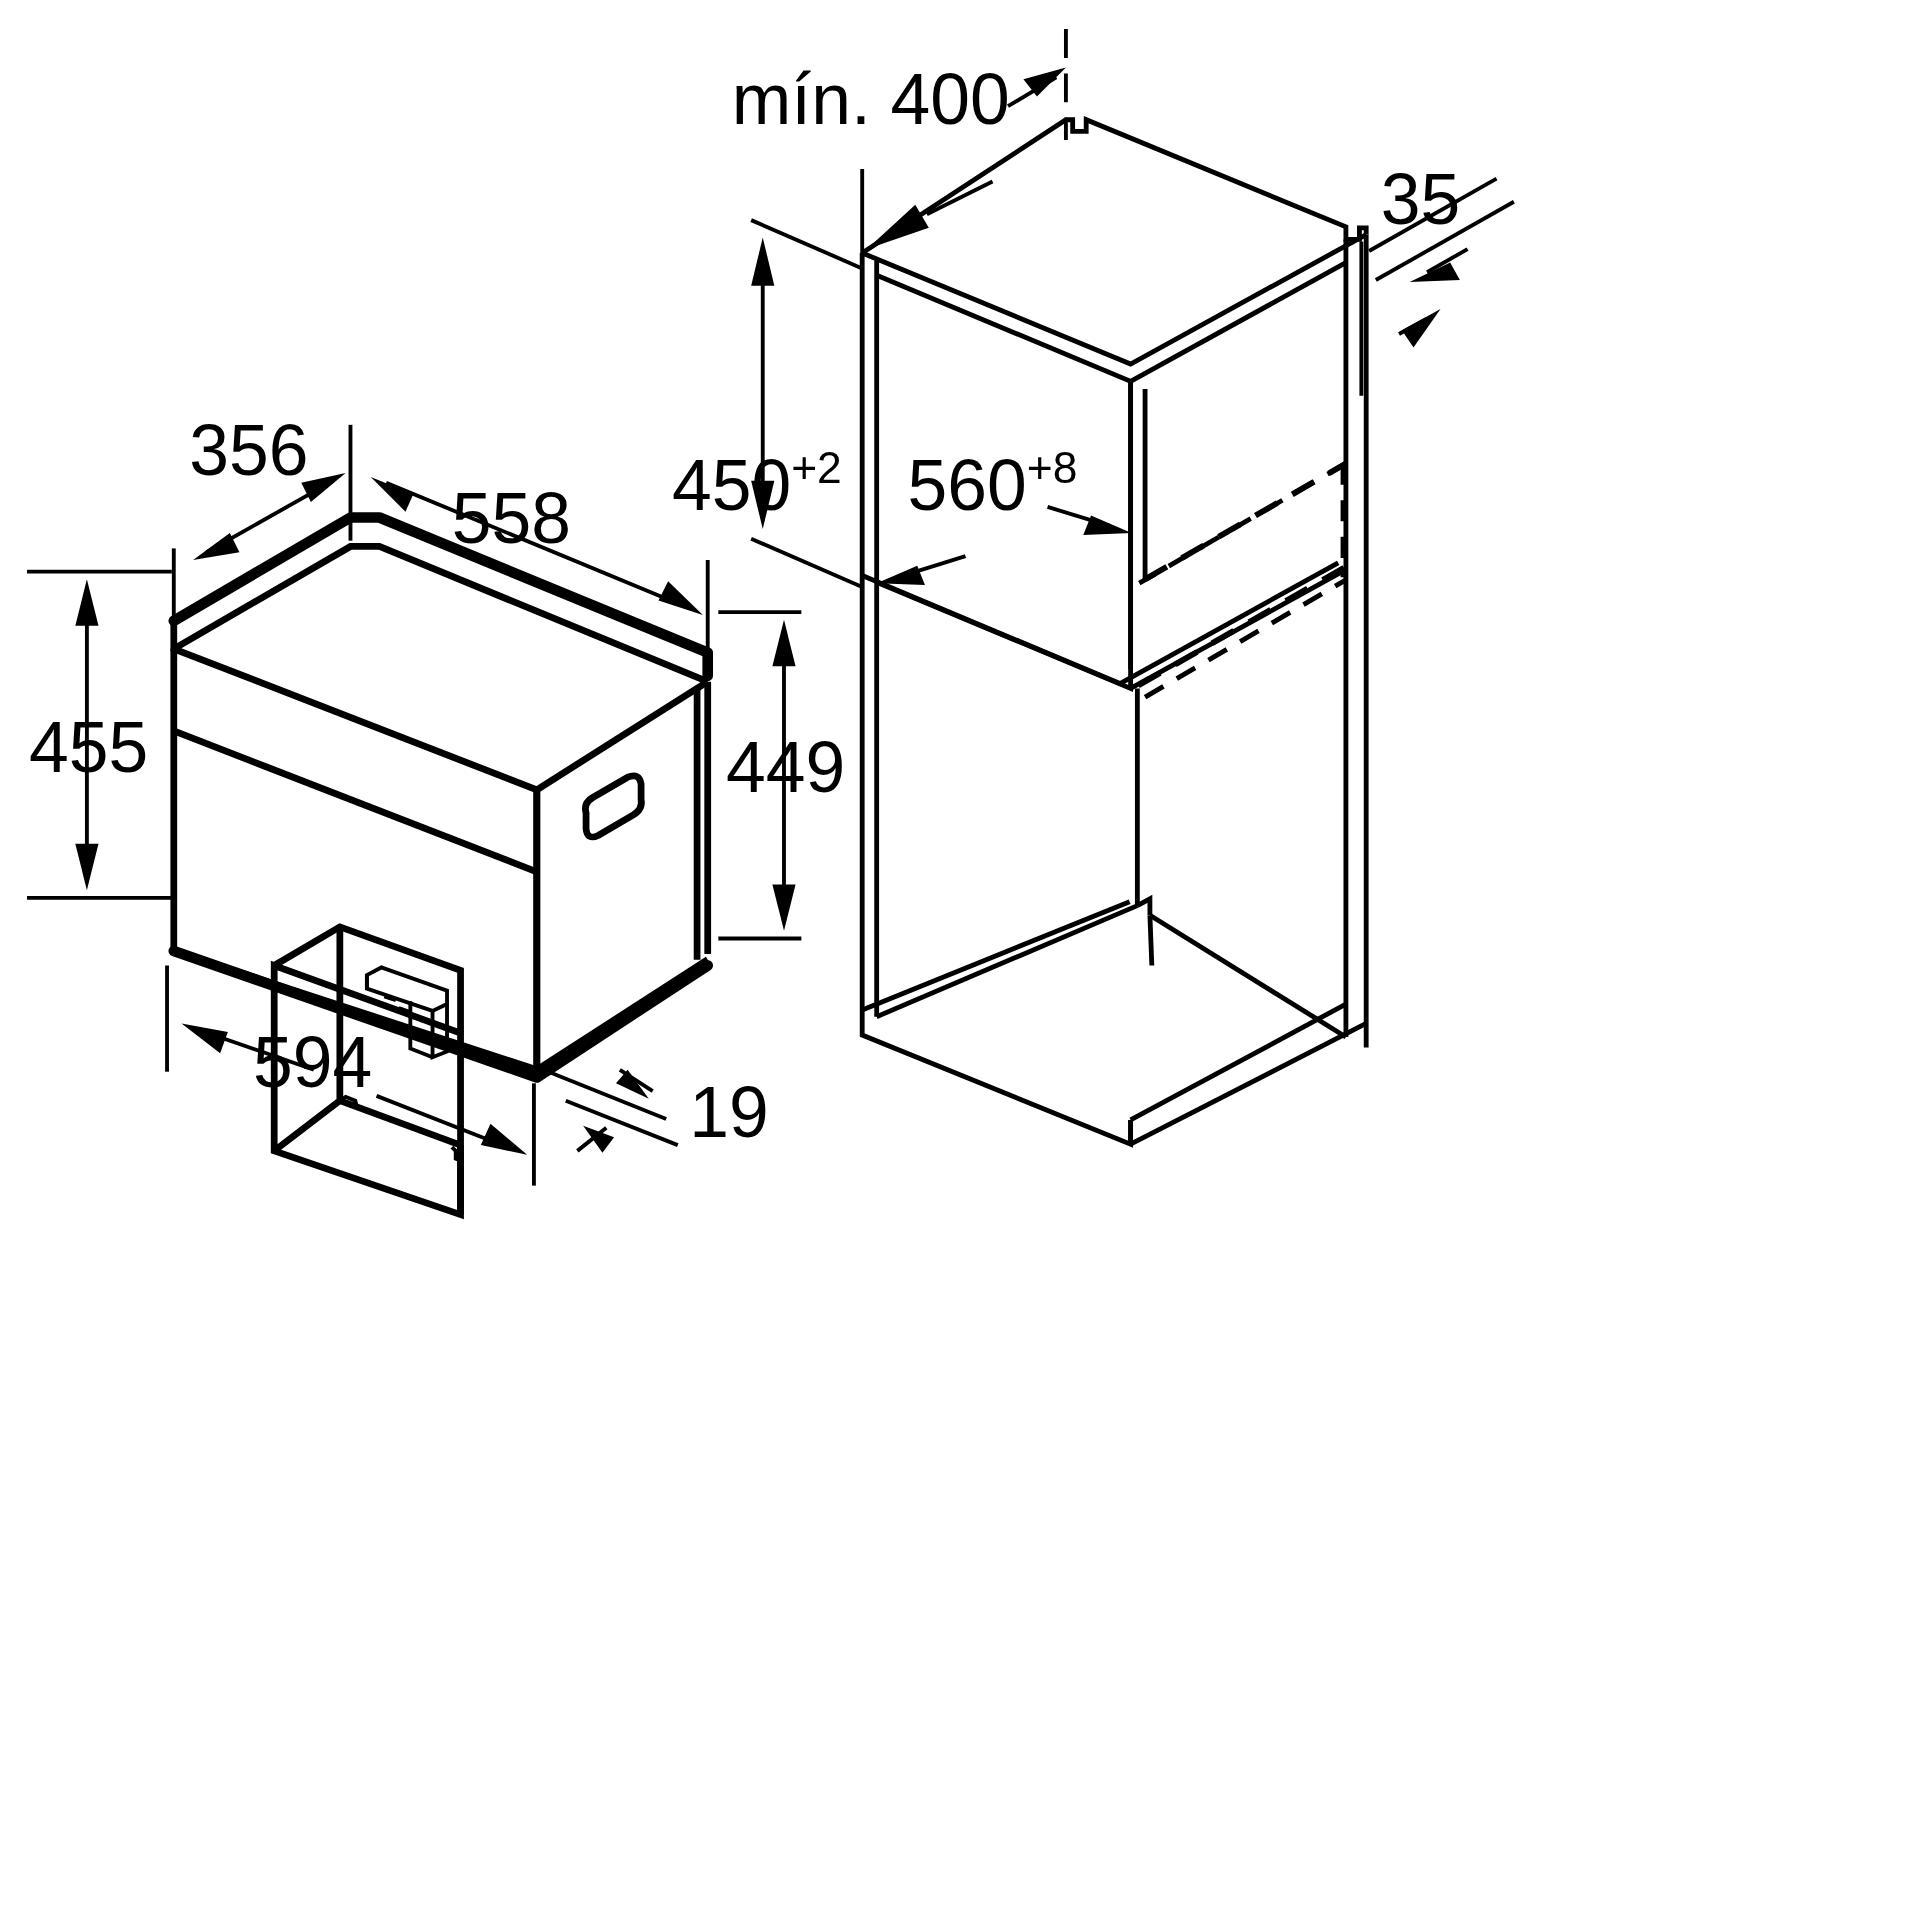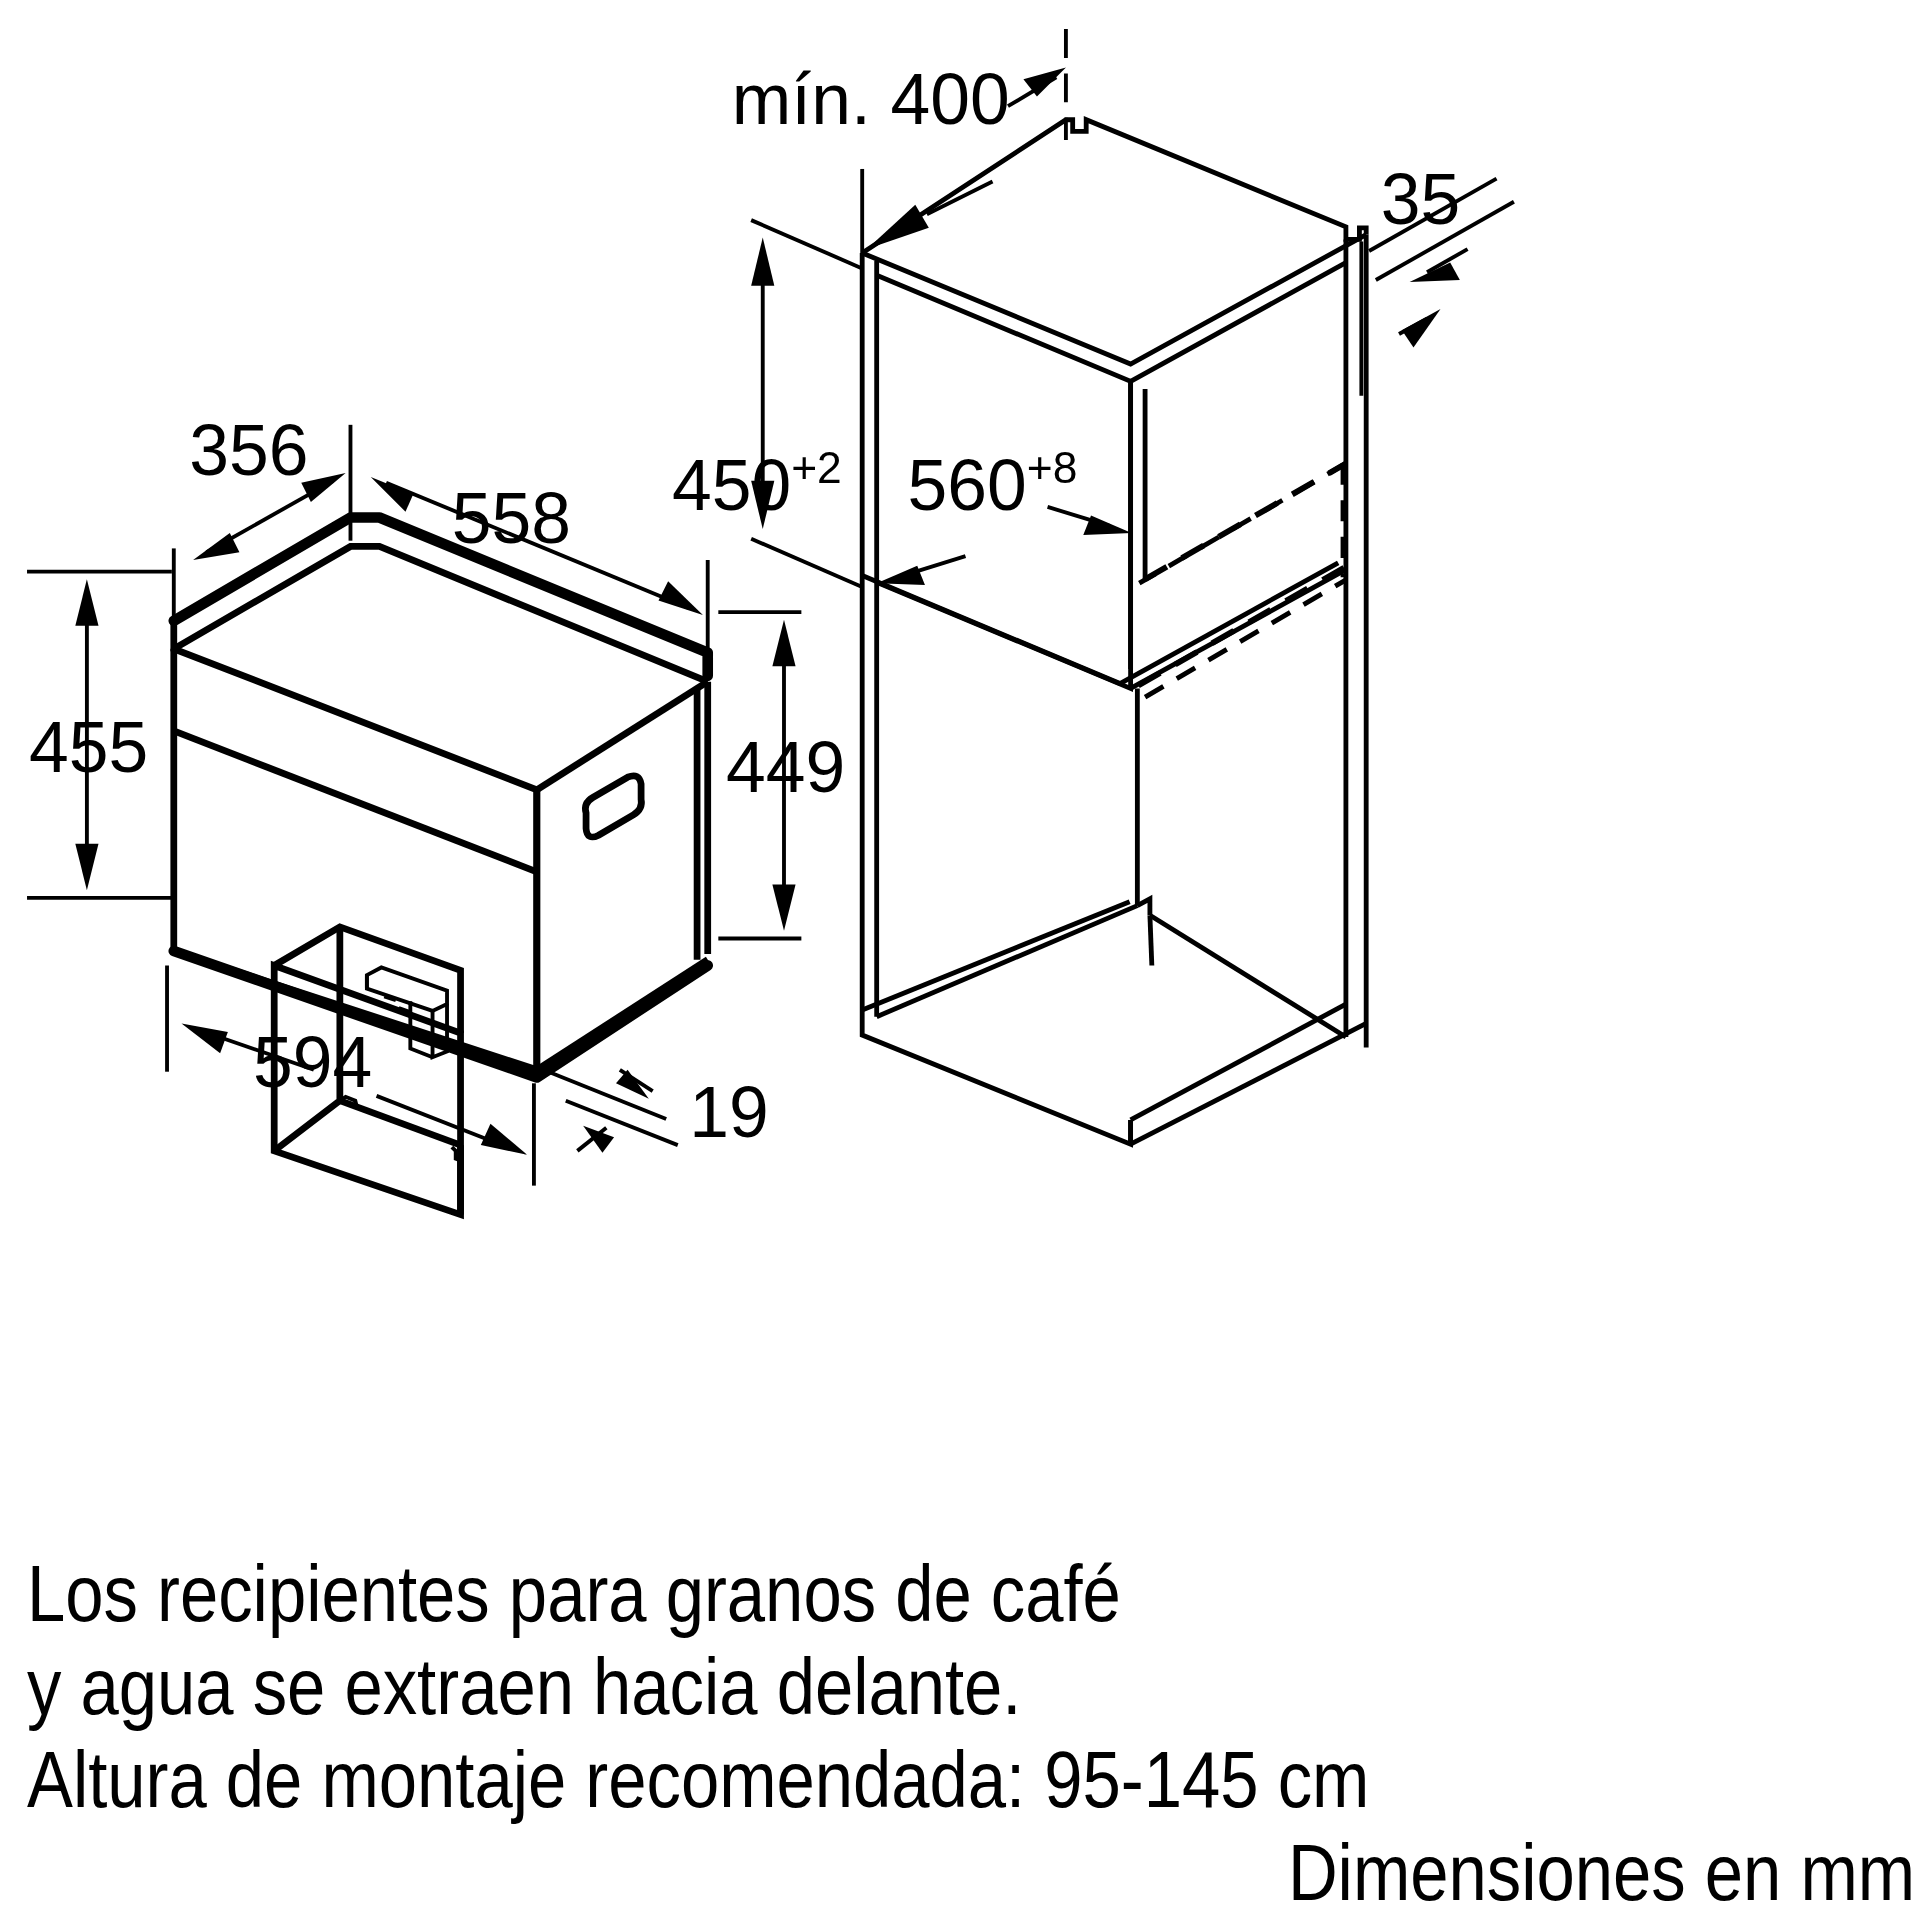--- a/index.html
+++ b/index.html
@@ -267,21 +267,15 @@
       <path class="ln-thin" d="M 1425 290 L 1568 209"></path>
       <path class="ln-thin" d="M 1520 258 L 1478 282"></path>
       <polygon class="arrowhead" points="1460,292 1502,272 1512,290"></polygon>
       <path class="ln-thin" d="M 1449 346 L 1478 330"></path>
       <polygon class="arrowhead" points="1492,320 1452,342 1464,360"></polygon>
       <text class="dimtext" x="1430" y="232">35</text>
     </g>
 
   </svg>
 
-  <div class="notes">
-    <div class="note-line">Los recipientes para granos de café</div>
-    <div class="note-line">y agua se extraen hacia delante.</div>
-    <div class="note-line">Altura de montaje recomendada: 95-145 cm</div>
-    <div class="note-line right">Dimensiones en mm</div>
-  </div>
 
 </div>
 
 
 </body></html>

